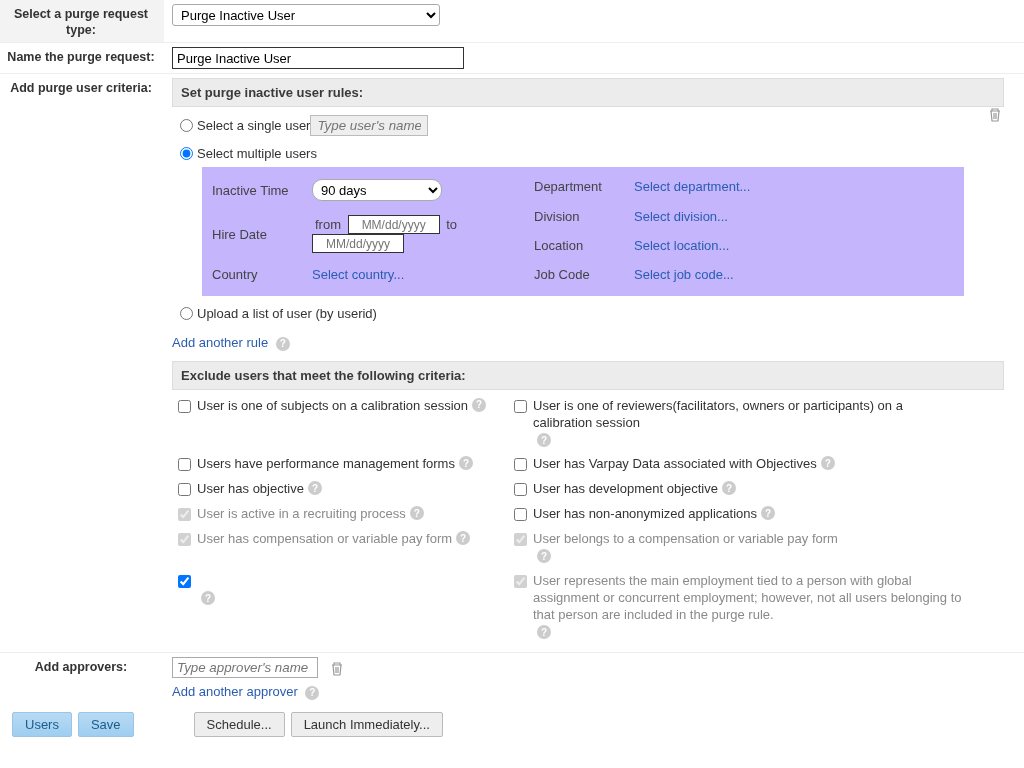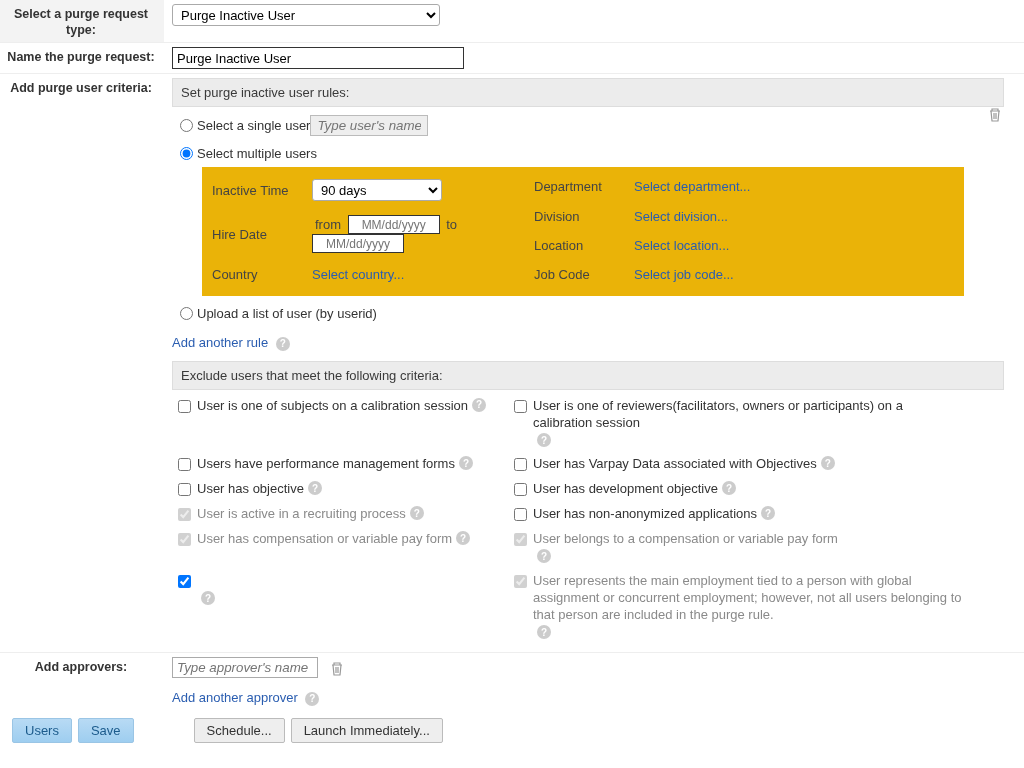--- a/index.html
+++ b/index.html
@@ -3,29 +3,29 @@
 <meta charset="utf-8">
 <style>
   html,body{margin:0;padding:0;font-family:Arial,Helvetica,sans-serif;font-size:13px;color:#333;background:#fff}
   body{width:1024px;height:768px;overflow:hidden}
   .row{display:flex;border-bottom:1px solid #eee}
   .label-col{width:154px;padding:7px 6px 4px 4px;text-align:center;font-weight:bold;color:#333;font-size:12.5px;line-height:1.25}
   .content-col{flex:1;padding:4px 6px 4px 8px}
   .row.shaded .label-col{background:#f3f3f3}
   select.purge-type{width:268px;height:22px;border:1px solid #aaa;border-radius:3px;background:#fff;padding:0 4px;font-size:13px}
   input.name-input{width:282px;height:18px;border:1px solid #333;padding:1px 4px;font-size:13px}
-  .section-header{background:#ececec;border:1px solid #ddd;padding:6px 8px;font-weight:normal;color:#3a3a3a;margin-bottom:8px;position:relative}
+  .section-header{background:#ececec;border:1px solid #ddd;padding:6px 8px;font-weight:bold;color:#3a3a3a;margin-bottom:8px;position:relative}
   .trash-top{position:absolute;right:22px;top:32px;color:#999;cursor:pointer}
   .radio-line{display:flex;align-items:center;margin:4px 8px 10px 8px;color:#333;font-size:13px}
   .radio-line input[type=radio]{margin:0 4px 0 0}
   .type-user{border:1px solid #bbb;background:#eee;color:#888;font-style:italic;padding:2px 6px;width:104px}
-  .criteria-panel{background:#eab308;margin:0 40px 10px 30px;padding:12px 10px 14px 10px;display:grid;grid-template-columns:322px 1fr;column-gap:0}
+  .criteria-panel{background:#c4b5fd;margin:0 40px 10px 30px;padding:12px 10px 14px 10px;display:grid;grid-template-columns:322px 1fr;column-gap:0}
   .crit-left,.crit-right{display:grid;grid-template-columns:100px 1fr;row-gap:14px;align-items:center}
   .crit-label{color:#444;font-size:13px}
-  .crit-select{width:130px;height:22px;border:1px solid #aaa;border-radius:3px;background:#fff;font-size:13px;padding:0 4px}
+  .crit-select{width:130px;height:22px;border:1px solid #aaa;border-radius:10px;background:#fff;font-size:13px;padding:0 4px}
   .link{color:#2a5db0;cursor:pointer}
   .date-in{width:64px;border:1px solid #333;padding:1px 13px;height:15px;font-size:12px}
   .between{color:#444;margin:0 3px}
   .add-rule{margin:14px 0 10px 0}
   .help{display:inline-flex;align-items:center;justify-content:center;width:14px;height:14px;border-radius:50%;background:#ccc;color:#fff;font-size:10px;font-weight:bold;margin-left:4px;cursor:default}
   .exclude-grid{display:grid;grid-template-columns:336px 1fr;column-gap:0;row-gap:8px;margin:8px 40px 8px 6px;align-items:start}
   .chk-line{display:flex;align-items:flex-start;color:#333;font-size:13px;line-height:1.3}
   .chk-line input[type=checkbox]{margin:2px 6px 0 0;flex:0 0 auto}
   .chk-line.disabled{color:#8a8a8a}
   .approver-in{width:136px;border:1px solid #aaa;padding:2px 4px;font-style:italic;color:#888}
@@ -194,21 +194,21 @@
 
 <div class="row" style="border-top:1px solid #eee;border-bottom:none">
   <div class="label-col">Add approvers:</div>
   <div class="content-col">
     <input class="approver-in" placeholder="Type approver's name" style="">
     <span class="trash-small">
       <svg class="trash" viewBox="0 0 14 16">
           <path d="M2 4h10M4 4V2h6v2M3 4l1 10h6l1-10M6 6v6M8 6v6"></path>
         </svg>
     </span>
-    <div style="margin-top:12px">
+    <div style="margin-top:6px">
       <span class="link">Add another approver</span>
       <span class="help">?</span>
     </div>
   </div>
 </div>
 
 <div class="btn-bar">
   <button class="btn blue">Users</button>
   <button class="btn blue">Save</button>
   <div class="gap"></div>

